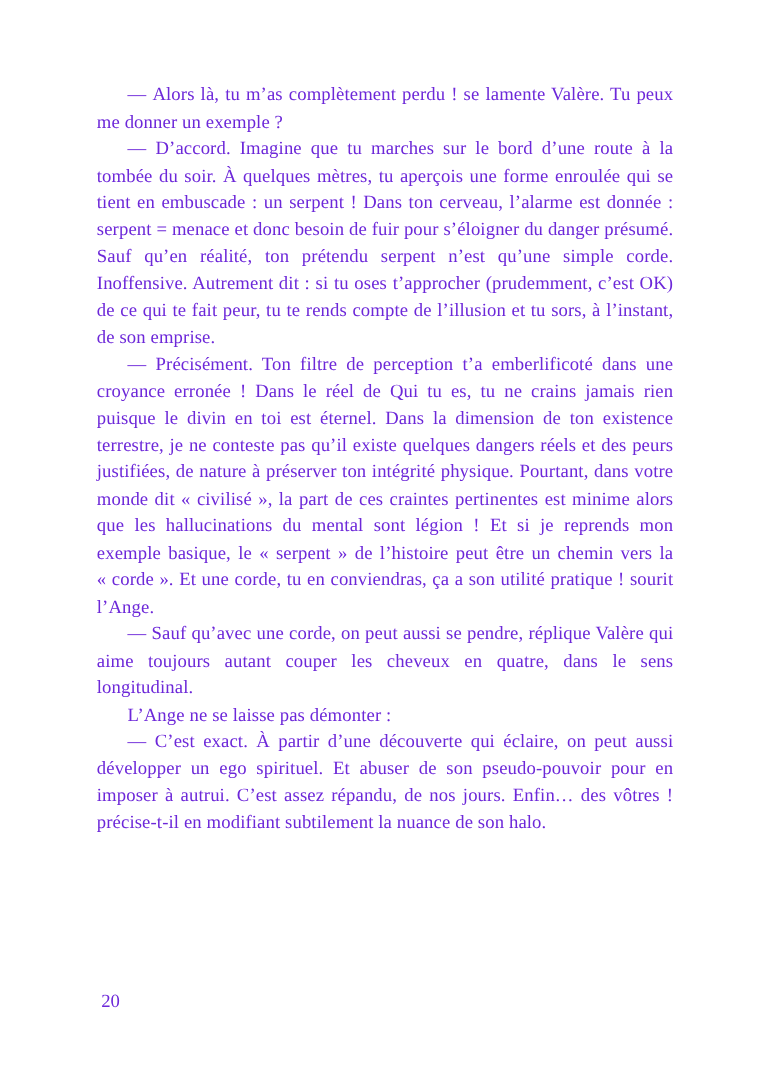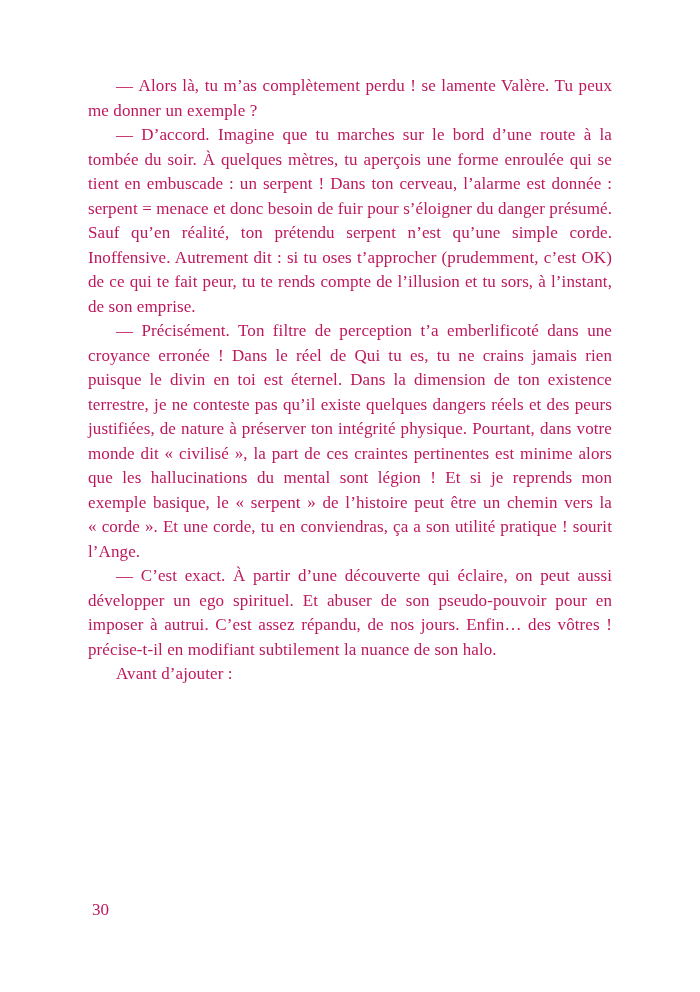--- a/index.html
+++ b/index.html
@@ -7,21 +7,21 @@
     padding: 0;
     background: #ffffff;
   }
   .book-page {
     position: relative;
     width: 700px;
     height: 992px;
     background: #ffffff;
     overflow: hidden;
     font-family: "Liberation Serif", "DejaVu Serif", serif;
-    color: #be185d;
+    color: #6d28d9;
   }
   .text-block {
     position: absolute;
     left: 88px;
     top: 74px;
     width: 524px;
   }
   .para {
     margin: 0;
     padding: 0;
@@ -42,17 +42,18 @@
   }
 </style>
 </head>
 <body>
 
 <div class="book-page">
   <div class="text-block">
       <p class="para"><span>—&nbsp;Alors là, tu m’as complètement perdu&nbsp;! se lamente Valère. Tu peux me donner un exemple&nbsp;?</span></p>
       <p class="para"><span>—&nbsp;D’accord. Imagine que tu marches sur le bord d’une route à la tombée du soir. À quelques mètres, tu aperçois une forme enroulée qui se tient en embuscade&nbsp;: un serpent&nbsp;! Dans ton cerveau, l’alarme est donnée&nbsp;: serpent = menace et donc besoin de fuir pour s’éloigner du danger présumé. Sauf qu’en réalité, ton prétendu serpent n’est qu’une simple corde. Inoffensive. Autrement dit&nbsp;: si tu oses t’approcher (prudemment, c’est OK) de ce qui te fait peur, tu te rends compte de l’illusion et tu sors, à l’instant, de son emprise.</span></p>
       <p class="para"><span>—&nbsp;Précisément. Ton </span><span class="italic">filtre de perception</span><span> t’a emberlificoté dans une croyance erronée&nbsp;! Dans le réel de </span><span class="italic">Qui tu es</span><span>, tu ne crains jamais rien puisque le divin en toi est éternel. Dans la dimension de ton existence terrestre, je ne conteste pas qu’il existe quelques dangers réels et des peurs justifiées, de nature à préserver ton intégrité physique. Pourtant, dans votre monde dit «&nbsp;civilisé&nbsp;», la part de ces craintes pertinentes est minime alors que les hallucinations du mental sont légion&nbsp;! Et si je reprends mon exemple basique, le «&nbsp;serpent&nbsp;» de l’histoire peut être un chemin vers la «&nbsp;corde&nbsp;». Et une corde, tu en conviendras, ça a son utilité pratique&nbsp;! sourit l’Ange.</span></p>
+      <p class="para"><span>—&nbsp;Sauf qu’avec une corde, on peut aussi se pendre, réplique Valère qui aime toujours autant couper les cheveux en quatre, dans le sens longitudinal.</span></p>
+      <p class="para"><span>L’Ange ne se laisse pas démonter&nbsp;:</span></p>
       <p class="para"><span>—&nbsp;C’est exact. À partir d’une découverte qui éclaire, on peut aussi développer un ego spirituel. Et abuser de son pseudo-pouvoir pour en imposer à autrui. C’est assez répandu, de nos jours. Enfin… des vôtres&nbsp;! précise-t-il en modifiant subtilement la nuance de son halo.</span></p>
-      <p class="para"><span>Avant d’ajouter&nbsp;:</span></p>
     </div>
-  <div class="page-number">30</div>
+  <div class="page-number">20</div>
 </div>
 
 </body></html>

